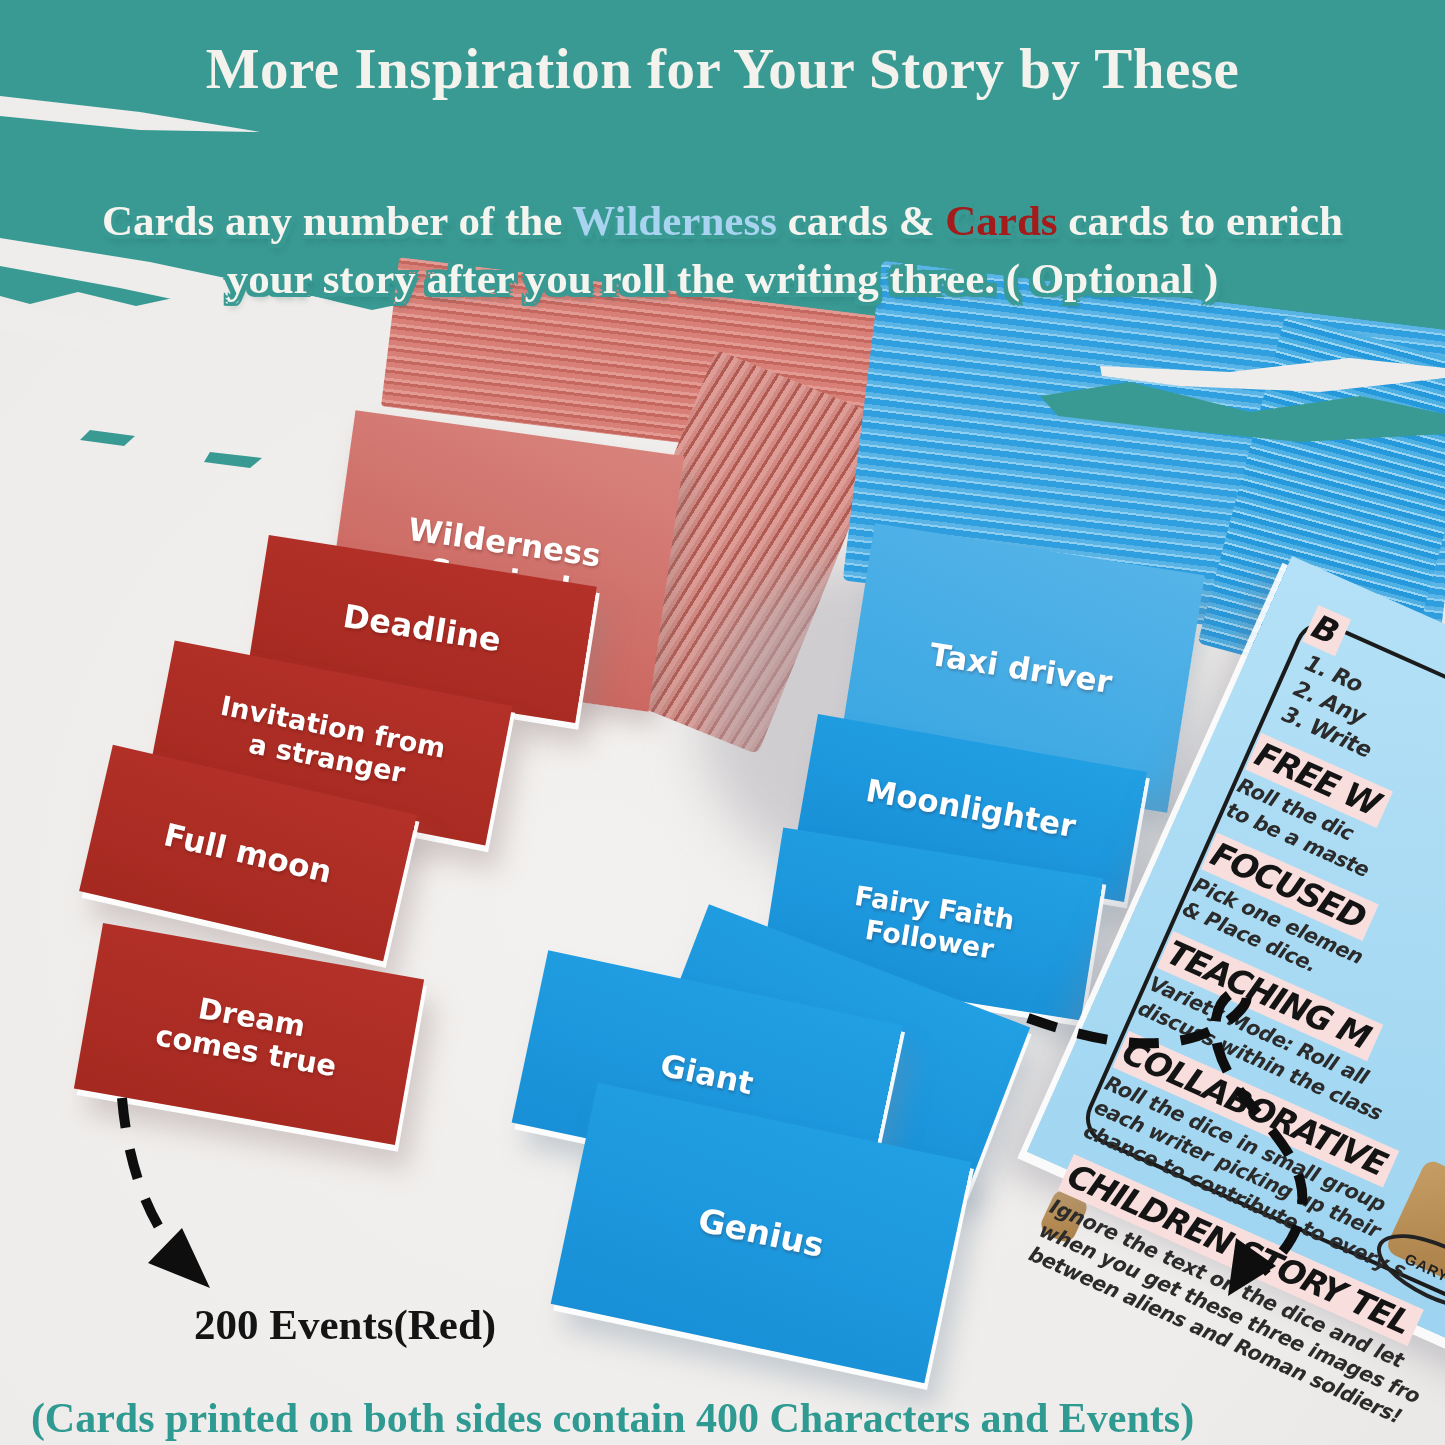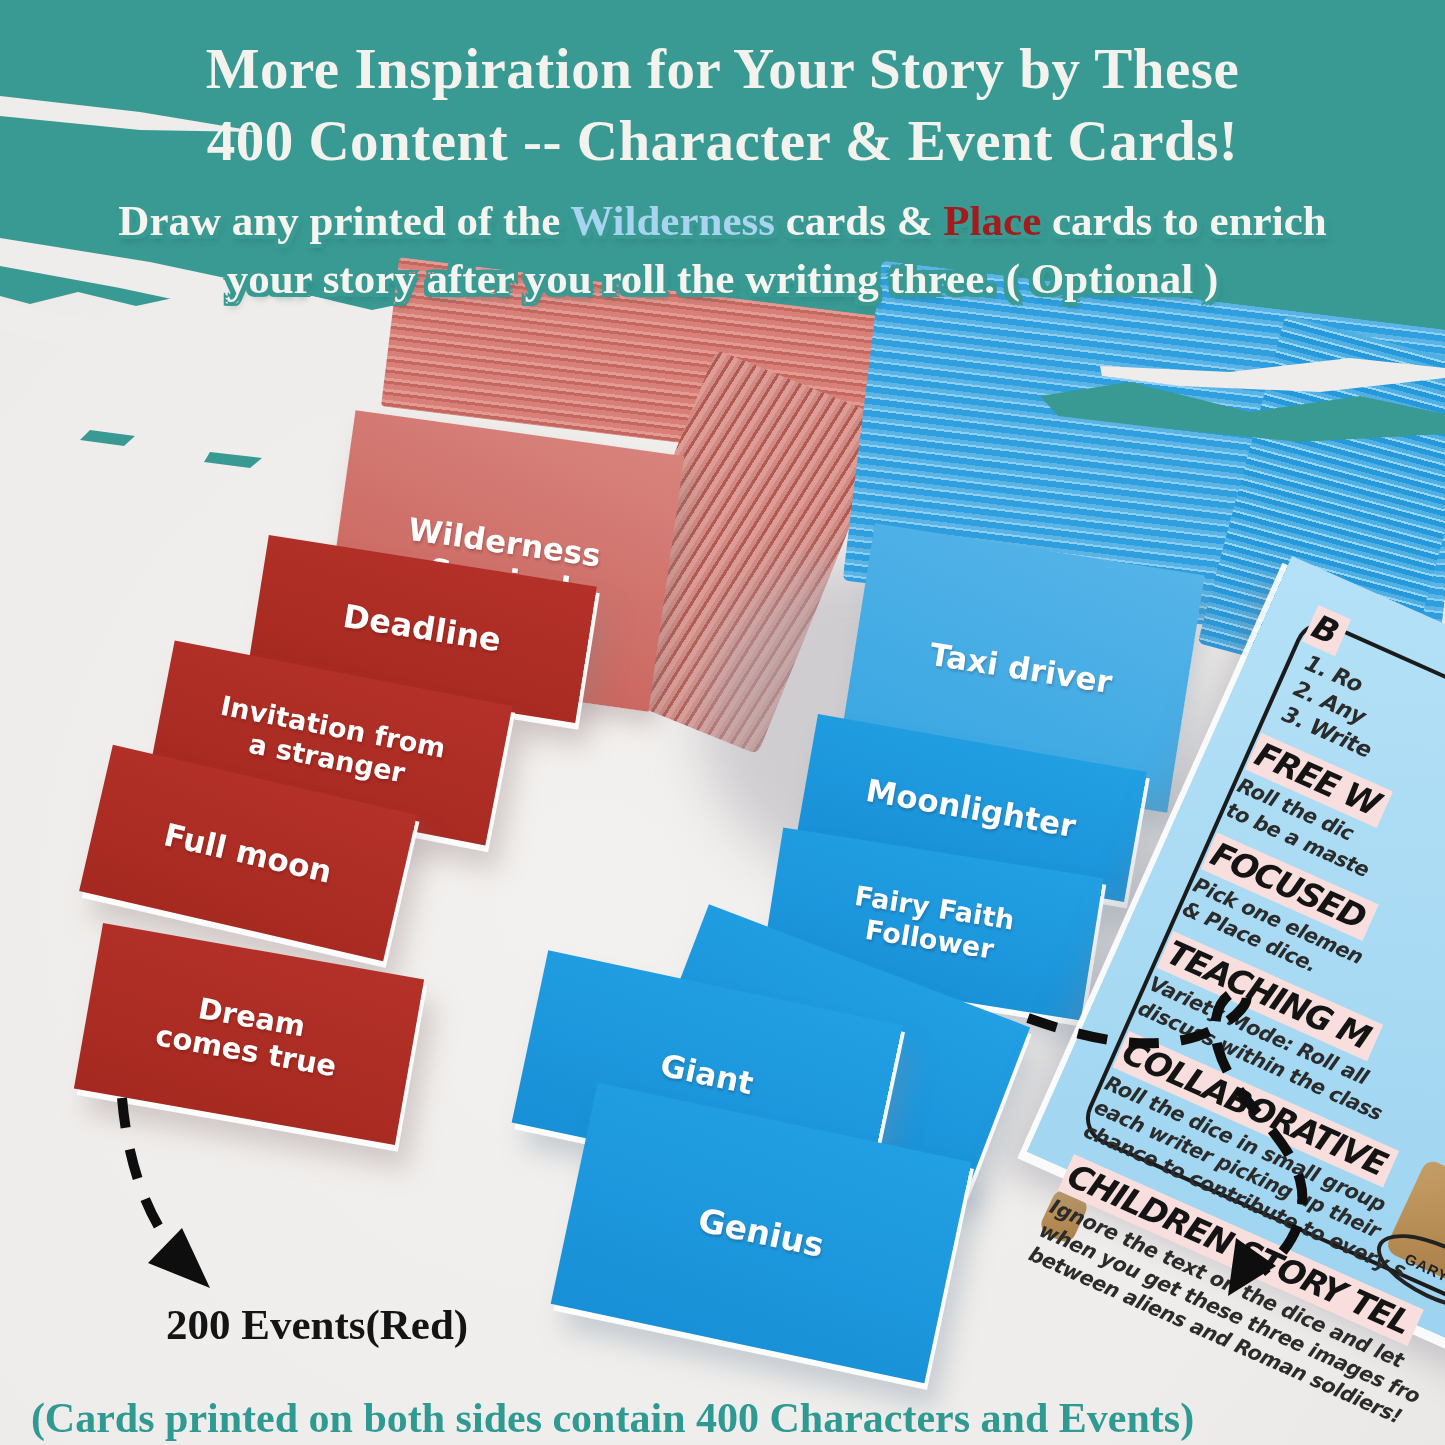--- a/index.html
+++ b/index.html
@@ -78,22 +78,21 @@
     <polygon fill="#efedeb" points="0,96 140,112 260,132 140,130 0,116"></polygon>
     <polygon fill="#efedeb" points="0,238 150,262 330,300 420,330 280,322 120,288 0,266"></polygon>
     <polygon fill="#efedeb" points="0,302 200,342 420,390 570,428 610,446 430,440 240,392 60,344 0,330"></polygon>
     <polygon fill="#efedeb" points="1150,356 1300,362 1445,344 1445,372 1310,388 1180,380"></polygon>
     <polygon fill="#399a93" points="90,430 135,436 124,446 80,440"></polygon>
     <polygon fill="#399a93" points="210,452 262,458 250,468 204,462"></polygon>
     <polygon fill="#399a93" points="470,452 562,464 600,476 518,474 458,460"></polygon>
   </svg>
 
   <div class="headline hl1">More Inspiration for Your Story by These</div>
-  <div class="headline hl2">400 Content -- Character &amp; Event Cards!</div>
-  <div class="subtitle st1"><span>Draw any printed of the </span><span class="word-character">Wilderness</span><span> cards &amp; </span><span class="word-event">Place</span><span> cards to enrich</span></div>
+  <div class="subtitle st1"><span>Cards any number of the </span><span class="word-character">Wilderness</span><span> cards &amp; </span><span class="word-event">Cards</span><span> cards to enrich</span></div>
   <div class="subtitle st2">your story after you roll the writing three. ( Optional )</div>
 
   <div class="stackside z10" style="left:388px;top:292px;width:580px;height:150px;transform:rotate(7deg);
               background:repeating-linear-gradient(to bottom,#e29a93 0 3px,#c4685f 3px 6px,#d88078 6px 11px);
               border-radius:4px;"></div>
   <div class="stackside z10" style="left:642px;top:372px;width:190px;height:360px;transform:rotate(22deg);
               background:repeating-linear-gradient(100deg,#d08a83 0 4px,#b05a52 4px 7px,#dd9c95 7px 12px);
               border-radius:8px;"></div>
   <div class="shadowblob z10" style="left:700px;top:560px;width:330px;height:320px;background:rgba(178,176,184,.55);"></div>
 
@@ -215,16 +214,16 @@
     <span>GARYBA</span>
   </div>
 
   <svg class="z50" width="1445" height="1445">
     <path d="M 122 1098 C 128 1168, 150 1228, 190 1268" fill="none" stroke="#0e0e0e" stroke-width="10" stroke-dasharray="30 22"></path>
     <polygon fill="#0e0e0e" points="210,1288 182,1228 148,1263"></polygon>
     <path d="M 1028 1018 C 1090 1040, 1150 1052, 1198 1036 C 1238 1022, 1256 996, 1242 992 C 1228 988, 1208 1010, 1218 1048 C 1232 1100, 1286 1130, 1300 1180 C 1310 1218, 1288 1252, 1262 1272" fill="none" stroke="#0e0e0e" stroke-width="10" stroke-dasharray="30 22"></path>
     <polygon fill="#0e0e0e" points="1228,1296 1276,1266 1236,1238"></polygon>
   </svg>
 
-  <div class="biglabel" style="left:166px;top:1300px;">200 Events(Red)</div>
+  <div class="biglabel" style="left:194px;top:1300px;">200 Events(Red)</div>
   <div class="caption">(Cards printed on both sides contain 400 Characters and Events)</div>
 
 </div>
 
 </body></html>

